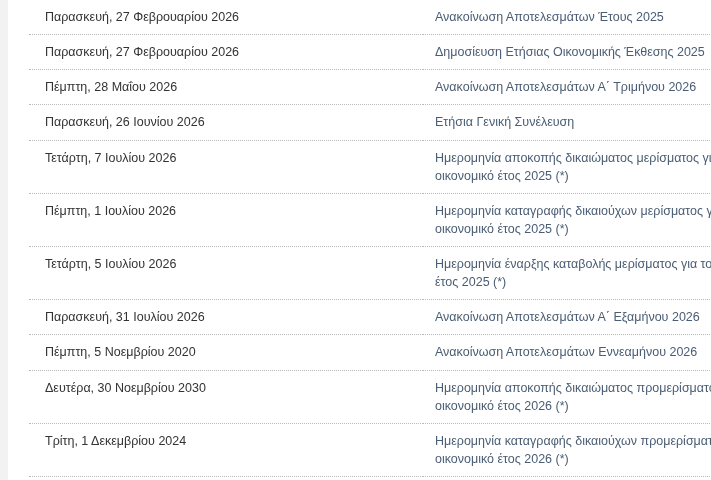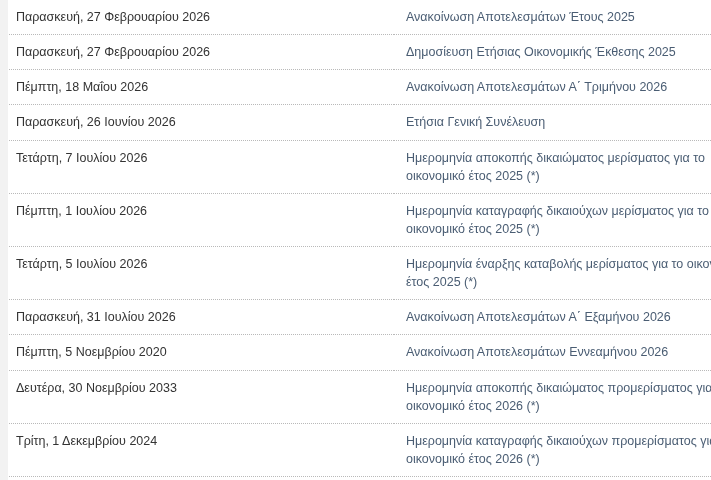--- a/index.html
+++ b/index.html
@@ -13,20 +13,21 @@
     font-family: "Liberation Sans", sans-serif;
     color: #333333;
     overflow: hidden;
   }
   .page {
     position: relative;
     width: 711px;
     height: 480px;
     background: #ffffff;
     box-sizing: border-box;
+    padding-left: 29px;
   }
   .edge-left {
     position: absolute;
     left: 0;
     top: 0;
     bottom: 0;
     width: 8px;
     background: #f2f2f2;
   }
   .calendar-table {
@@ -82,21 +83,21 @@
       <tr>
         <td class="col-date">
             <span class="date-text">Παρασκευή, 27 Φεβρουαρίου 2026</span>
           </td>
         <td class="col-event">
             <span class="event-text">Δημοσίευση Ετήσιας Οικονομικής Έκθεσης 2025</span>
           </td>
       </tr>
       <tr>
         <td class="col-date">
-            <span class="date-text">Πέμπτη, 18 Μαΐου 2026</span>
+            <span class="date-text">Πέμπτη, 28 Μαΐου 2026</span>
           </td>
         <td class="col-event">
             <span class="event-text">Ανακοίνωση Αποτελεσμάτων Α΄ Τριμήνου 2026</span>
           </td>
       </tr>
       <tr>
         <td class="col-date">
             <span class="date-text">Παρασκευή, 26 Ιουνίου 2026</span>
           </td>
         <td class="col-event">
@@ -138,21 +139,21 @@
       <tr>
         <td class="col-date">
             <span class="date-text">Πέμπτη, 5 Νοεμβρίου 2020</span>
           </td>
         <td class="col-event">
             <span class="event-text">Ανακοίνωση Αποτελεσμάτων Εννεαμήνου 2026</span>
           </td>
       </tr>
       <tr>
         <td class="col-date">
-            <span class="date-text">Δευτέρα, 30 Νοεμβρίου 2033</span>
+            <span class="date-text">Δευτέρα, 30 Νοεμβρίου 2030</span>
           </td>
         <td class="col-event">
             <span class="event-text">Ημερομηνία αποκοπής δικαιώματος προμερίσματος για το οικονομικό έτος 2026 (*)</span>
           </td>
       </tr>
       <tr>
         <td class="col-date">
             <span class="date-text">Τρίτη, 1 Δεκεμβρίου 2024</span>
           </td>
         <td class="col-event">

